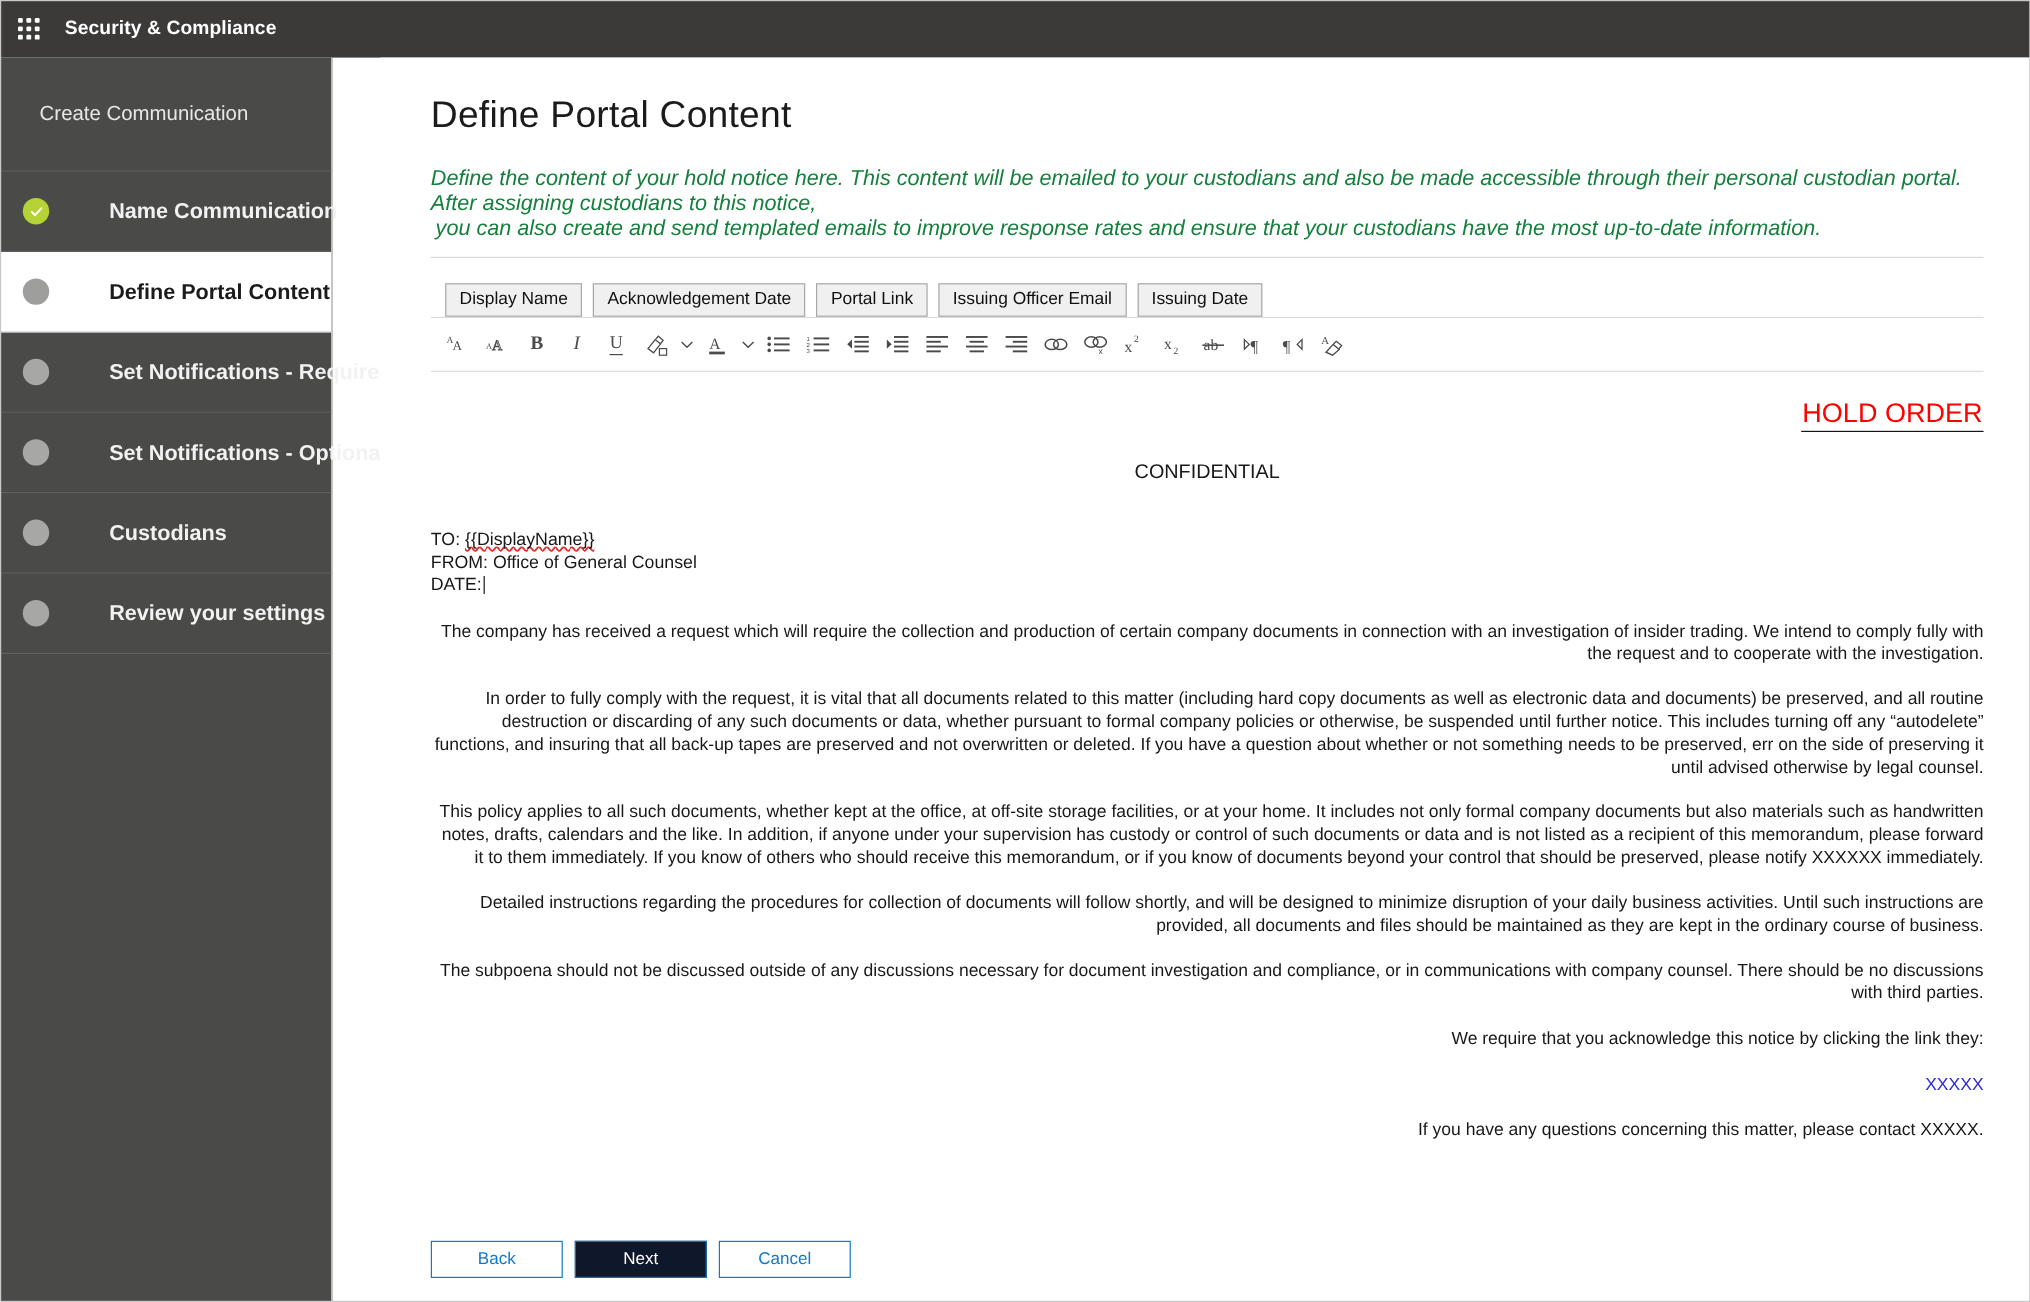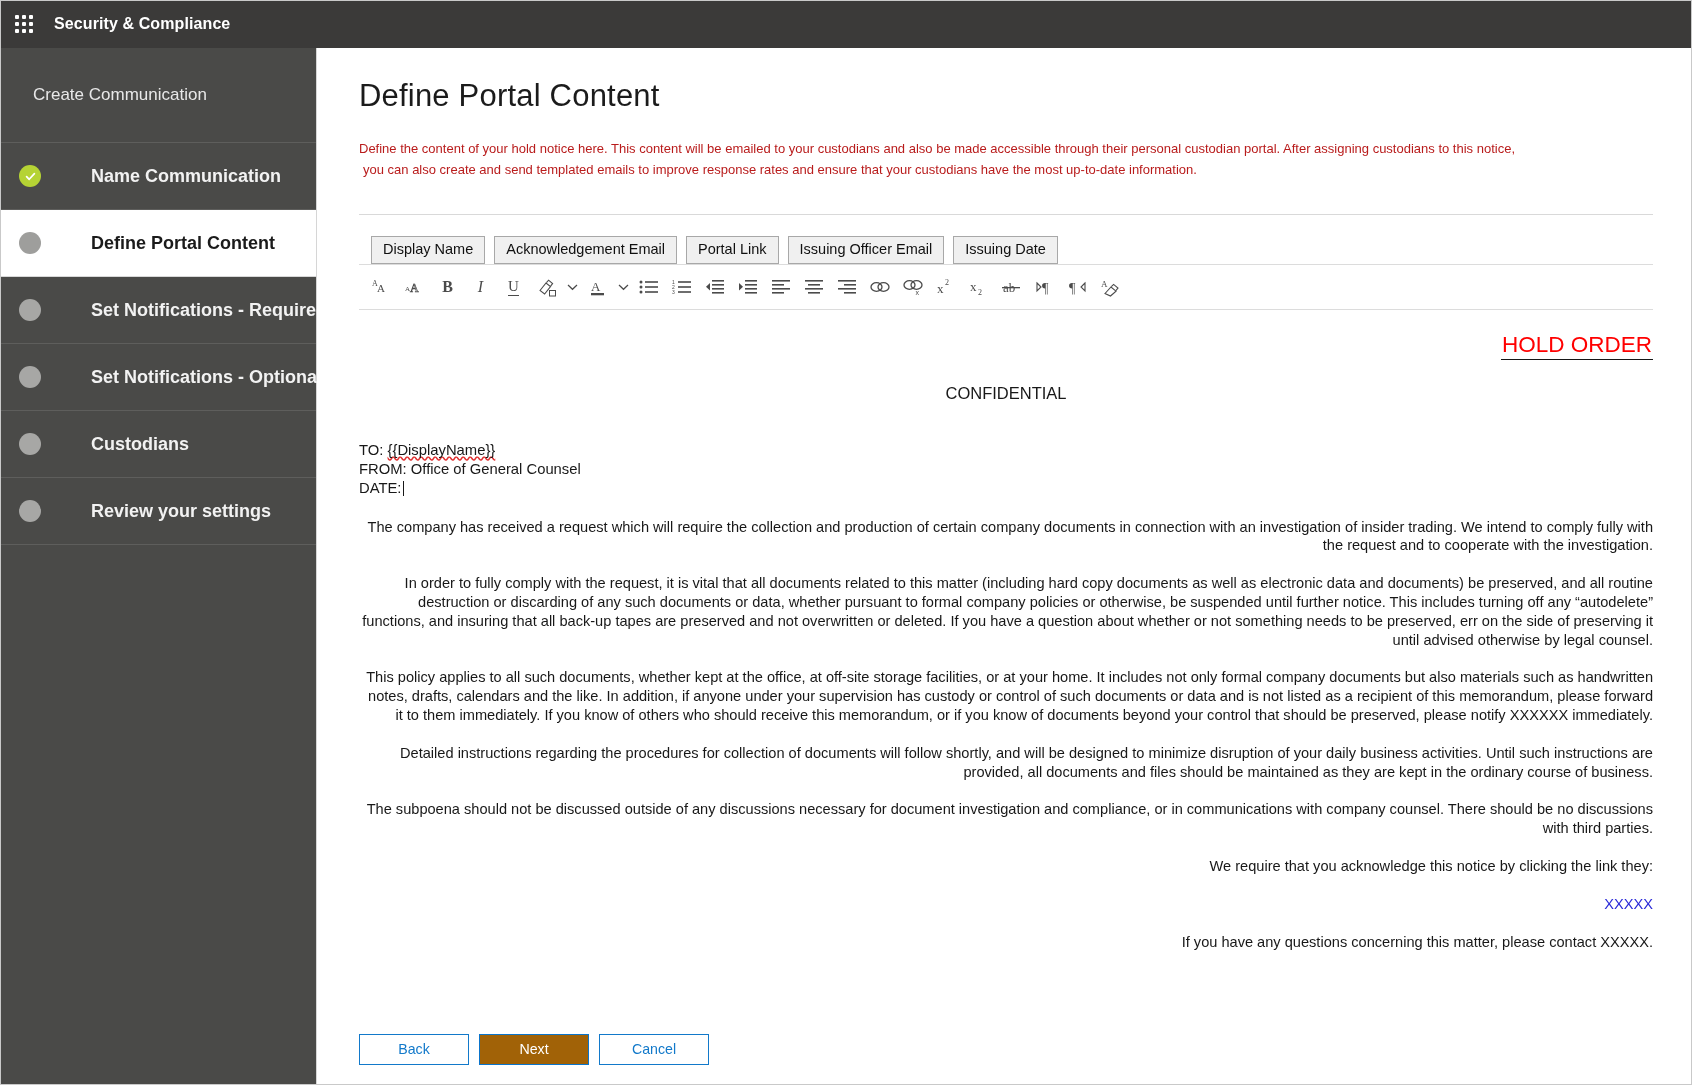--- a/index.html
+++ b/index.html
@@ -56,21 +56,21 @@
     font-weight: bold;
     letter-spacing: .1px;
     margin-left: 6px;
     white-space: nowrap;
   }
 
   
   .sidebar {
     position: absolute;
     left: 0; top: 48px;
-    width: 317px;
+    width: 277px;
     height: 1037px;
     background: #4a4a48;
     box-sizing: border-box;
     border-right: 1px solid #d6d6d6;
   }
   .sidebar-heading {
     height: 95px;
     display: flex;
     align-items: center;
     padding-left: 33px;
@@ -133,23 +133,24 @@
     left: 42px; top: 30px;
     font-size: 31px;
     font-weight: normal;
     color: #1b1b1b;
     letter-spacing: .2px;
   }
   .intro {
     position: absolute;
     left: 42px; top: 90px;
     width: 1294px;
-    font-size: 13px;
+    font-size: 18px;
     line-height: 21px;
-    color: #b91c1c;
+    color: #15803d;
+    font-style: italic;
   }
   .intro .l2 { display: block; padding-left: 4px; }
 
   
   .editor {
     position: absolute;
     left: 42px; top: 166px;
     width: 1294px;
     height: 800px;
     border-top: 1px solid #d9d9d9;
@@ -278,21 +279,21 @@
     font-family: "Liberation Sans", sans-serif;
     border: 1px solid #1279ca;
     background: #ffffff;
     color: #1279ca;
     cursor: pointer;
     line-height: 29px;
     padding: 0;
     text-align: center;
   }
   .btn.primary {
-    background: #a16207;
+    background: #0f172a;
     border-color: #0a74cb;
     color: #ffffff;
   }
   .frame-border {
     position: absolute;
     left: 0; top: 0;
     width: 1692px; height: 1085px;
     border: 1px solid #c9c9c9;
     box-sizing: border-box;
     pointer-events: none;
@@ -364,21 +365,21 @@
 
     <div class="intro">
       <span>Define the content of your hold notice here. This content will be emailed to your custodians and also be made accessible through their personal custodian portal. After assigning custodians to this notice,</span>
       <span class="l2">you can also create and send templated emails to improve response rates and ensure that your custodians have the most up-to-date information.</span>
     </div>
 
     <div class="editor">
 
       <div class="token-row">
         <button class="token-btn">Display Name</button>
-        <button class="token-btn">Acknowledgement Email</button>
+        <button class="token-btn">Acknowledgement Date</button>
         <button class="token-btn">Portal Link</button>
         <button class="token-btn">Issuing Officer Email</button>
         <button class="token-btn">Issuing Date</button>
       </div>
 
       <div class="tool-row">
 
         <div class="tb">
           <svg width="20" height="18" viewBox="0 0 20 18">
               <text x="0" y="8" font-family="Liberation Serif, serif" font-size="8" fill="#4b4b4b">A</text>

